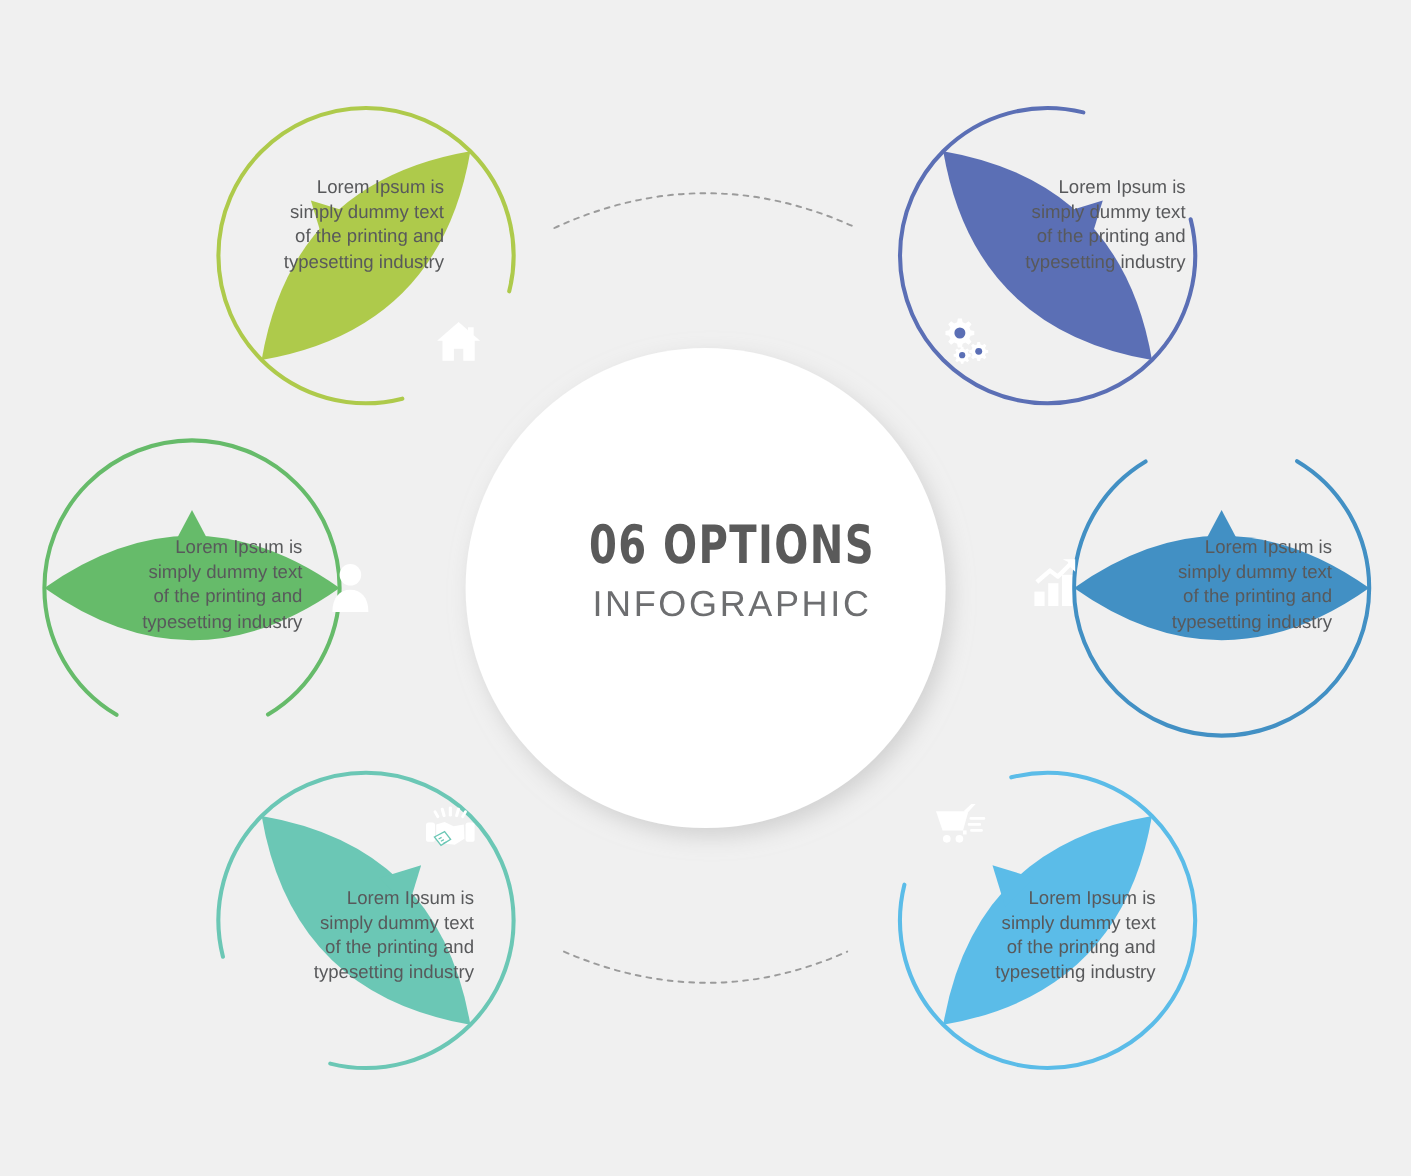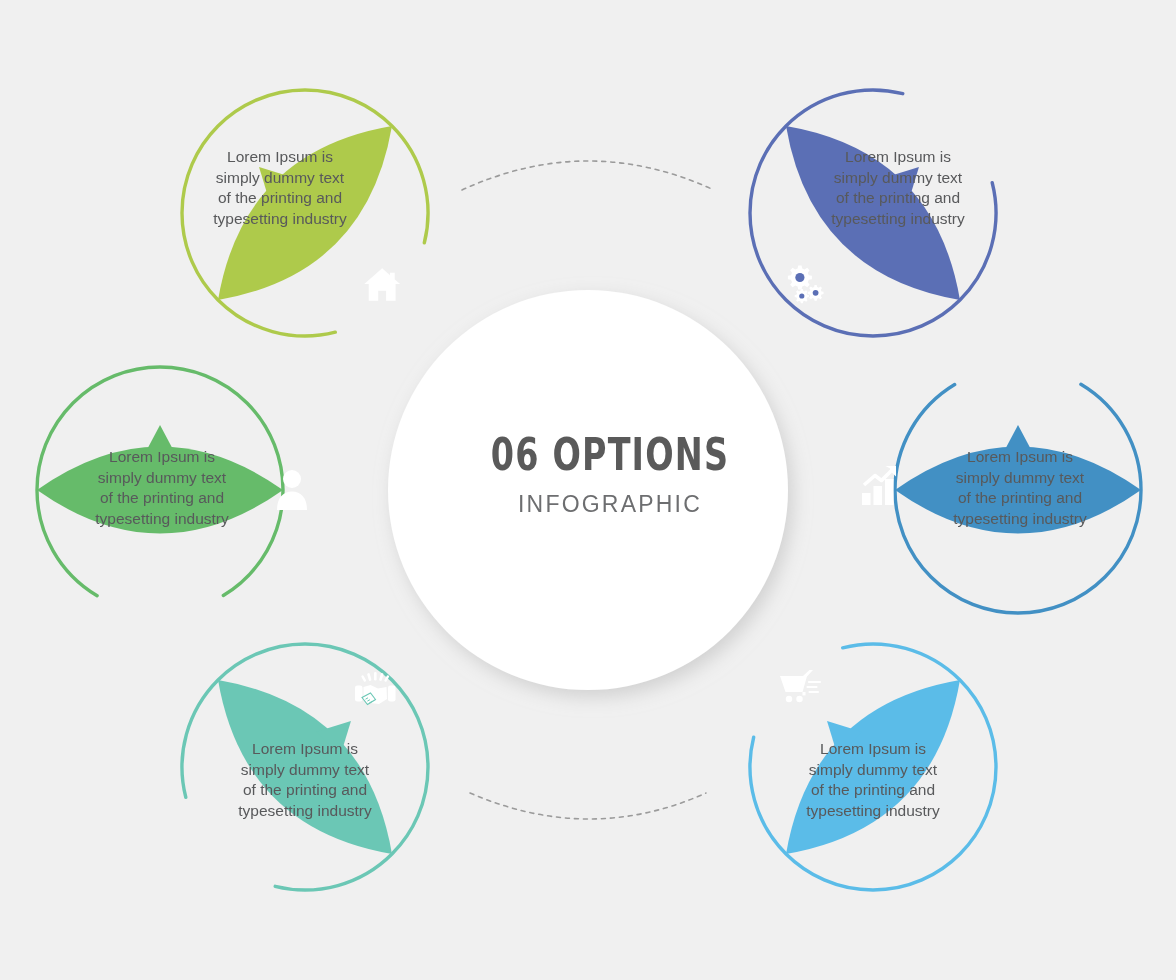--- a/index.html
+++ b/index.html
@@ -7,21 +7,21 @@
     width:1176px; height:980px;
     background:#f0f0f0;
     font-family:"Liberation Sans", sans-serif;
     overflow:hidden;
   }
   #stage { position:relative; width:1176px; height:980px; }
   #board { position:absolute; inset:0; }
 
   .opt-text {
     position:absolute;
-    text-align:center;
+    text-align:right;
     font-family:"Liberation Sans", sans-serif;
     font-size:15.5px;
     line-height:20.7px;
     color:#58595b;
     width:180px;
     white-space:pre-line;
     pointer-events:none;
   }
 
   .center-title {
@@ -37,21 +37,21 @@
     font-size:44px;
     letter-spacing:1.5px;
     color:#5a5a5a;
     transform:scaleX(0.76);
     transform-origin:center;
     display:block;
     line-height:50px;
   }
   .center-title .sub {
     font-family:"Liberation Sans", sans-serif;
-    font-size:23px;
+    font-size:30px;
     letter-spacing:2.2px;
     color:#6d6e70;
     display:block;
     margin-top:9px;
     line-height:30px;
   }
 </style>
 </head>
 <body>
 

